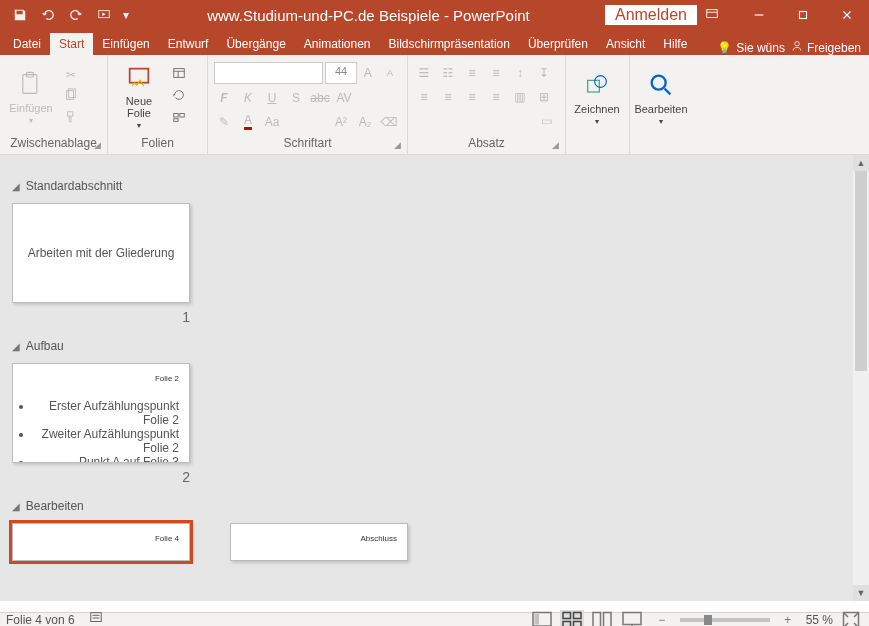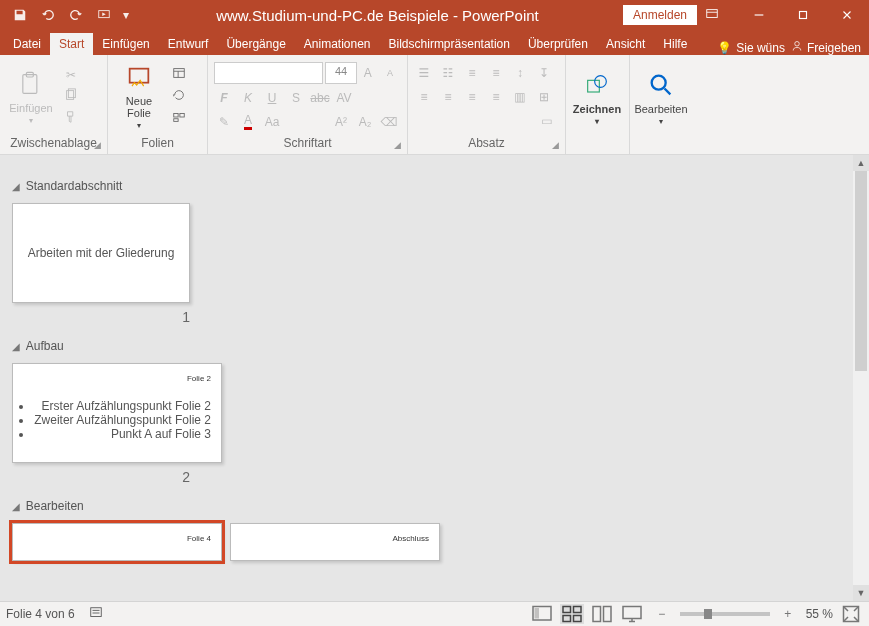--- a/index.html
+++ b/index.html
@@ -3,21 +3,21 @@
 <meta charset="utf-8">
 <style>
 * { margin: 0; padding: 0; box-sizing: border-box; font-family: "Segoe UI", Arial, sans-serif; font-size: 12px; }
 body { background: #fff; width: 869px; height: 626px; overflow: hidden; position: relative; }
 
 
 .titlebar { background: #b7472a; height: 30px; display: flex; align-items: center; color: #fff; }
 .titlebar .qat { display: flex; align-items: center; gap: 4px; padding-left: 8px; }
 .titlebar .qat .ico { width: 24px; height: 24px; display: flex; align-items: center; justify-content: center; color: #fff; opacity: .9; }
 .titlebar .title { flex: 1; text-align: center; font-size: 15px; }
-.titlebar .signin { background: #fff; color: #b7472a; padding: 2px 10px; font-size: 12px; margin-right: 8px; display:flex; align-items:center; height:20px;}
+.titlebar .signin { background: #fff; color: #b7472a; padding: 2px 10px; font-size: 16px; margin-right: 8px; display:flex; align-items:center; height:20px;}
 .titlebar .winctrls { display: flex; }
 .titlebar .winctrls .ico { width: 44px; height: 30px; display: flex; align-items: center; justify-content: center; }
 
 
 .tabs { background: #b7472a; height: 25px; display: flex; align-items: flex-end; color: #fff; padding: 0 4px; }
 .tabs .tab { padding: 4px 9px; font-size: 12px; cursor: pointer; }
 .tabs .tab.active { background: #f3f2f1; color: #b7472a; }
 .tabs .spacer { flex: 1; }
 .tabs .right { display: flex; align-items: center; gap: 6px; color: #fff; padding-right: 4px; }
 .tabs .right .item { display: flex; align-items: center; gap: 4px; font-size: 12px; }
@@ -43,32 +43,32 @@
 .fontbtn { width:20px; height:20px; display:flex; align-items:center; justify-content:center; margin-right:2px;}
 .fontcol { display:flex; flex-direction:column; gap:4px;}
 
 
 .content-area { position: absolute; top: 155px; left:0; right:0; bottom:25px; background:#e6e6e6; display:flex; }
 .slidesorter { flex:1; overflow:auto; padding: 10px 6px 60px; }
 .section-hdr { display:flex; align-items:center; gap:6px; color:#555; font-size:12px; margin:14px 0 10px 6px;}
 .section-hdr .tri { font-size:10px; color:#777;}
 .thumb-row { display:flex; gap:40px; padding-left:6px;}
 .thumb-wrap { width:178px;text-align:right;}
-.thumb { width:210px; height:100px; background:#fff; border:1px solid #bbb; box-shadow: 2px 2px 3px rgba(0,0,0,.15); padding:10px; font-size:8px; color:#333; overflow:hidden;}
+.thumb { width:178px; height:100px; background:#fff; border:1px solid #bbb; box-shadow: 2px 2px 3px rgba(0,0,0,.15); padding:10px; font-size:8px; color:#333; overflow:hidden;}
 .thumb.big { width:178px; height:100px; display:flex; align-items:center; justify-content:center; font-size:10px; color:#565656;}
 .thumb.selected { outline: 3px solid #d24726; outline-offset: 0;}
 .thumb-num { font-size:14px; color:#666; margin-top:6px;}
 .thumb .slide-title { font-size:8px; color:#333; margin-bottom:6px;}
 .thumb ul { list-style:disc; padding-left:10px; font-size:6px; color:#555;margin-top:16px;}
 .scrollbar { width:16px; background:#f0f0f0; position:relative;}
 .scrollbar .arrow { width:16px; height:16px; background:#e0e0e0; display:flex; align-items:center; justify-content:center; font-size:9px; color:#666;}
 .scrollbar .thumbhandle { position:absolute; left:2px; right:2px; top:16px; height:200px; background:#cfcfcf;}
 
 
-.statusbar { position:absolute; left:0; right:0; bottom:0; height:25px; background:#f3f2f1; border-top:1px solid #d4d4d4; display:flex; align-items:center; font-size:12px; color:#555; padding:0 6px;}
+.statusbar { position:absolute; left:0; right:0; bottom:0; height:14px; background:#f3f2f1; border-top:1px solid #d4d4d4; display:flex; align-items:center; font-size:12px; color:#555; padding:0 6px;}
 .statusbar .left { display:flex; align-items:center; gap:14px;}
 .statusbar .right { margin-left:auto; display:flex; align-items:center; gap:6px;}
 .viewbtn { width:24px; height:20px; display:flex; align-items:center; justify-content:center; color:#777;}
 .viewbtn.active { background:#ddd; color:#444;}
 .zoom-slider { width:90px; height:4px; background:#c4c4c4; position:relative;}
 .zoom-slider .zthumb { position:absolute; top:-3px; left:24px; width:8px; height:10px; background:#888;}
 
 svg { pointer-events:none;}
 </style>
 </head>
@@ -286,21 +286,21 @@
            <div style="flex:1"></div>
            <div class="fontbtn">
               <span>▭</span>
             </div>
         </div>
       </div>
     </div>
     <div class="label"><span>Absatz</span><span class="launcher">◢</span></div>
   </div>
 
-  <div class="group" style="width:64px;font-weight:bold;">
+  <div class="group" style="width:64px;">
     <div class="content">
       <div class="bigbtn">
         <div class="bigico">
             <svg viewBox="0 0 24 24" width="28" height="28">
               <rect x="4" y="8" width="10" height="10" fill="none" stroke="#3a7"></rect>
               <circle cx="15" cy="9" r="5" fill="none" stroke="#06c"></circle>
             </svg>
           </div>
         <div class="txt">Zeichnen</div>
         <div style="font-size:8px;">▾</div>

